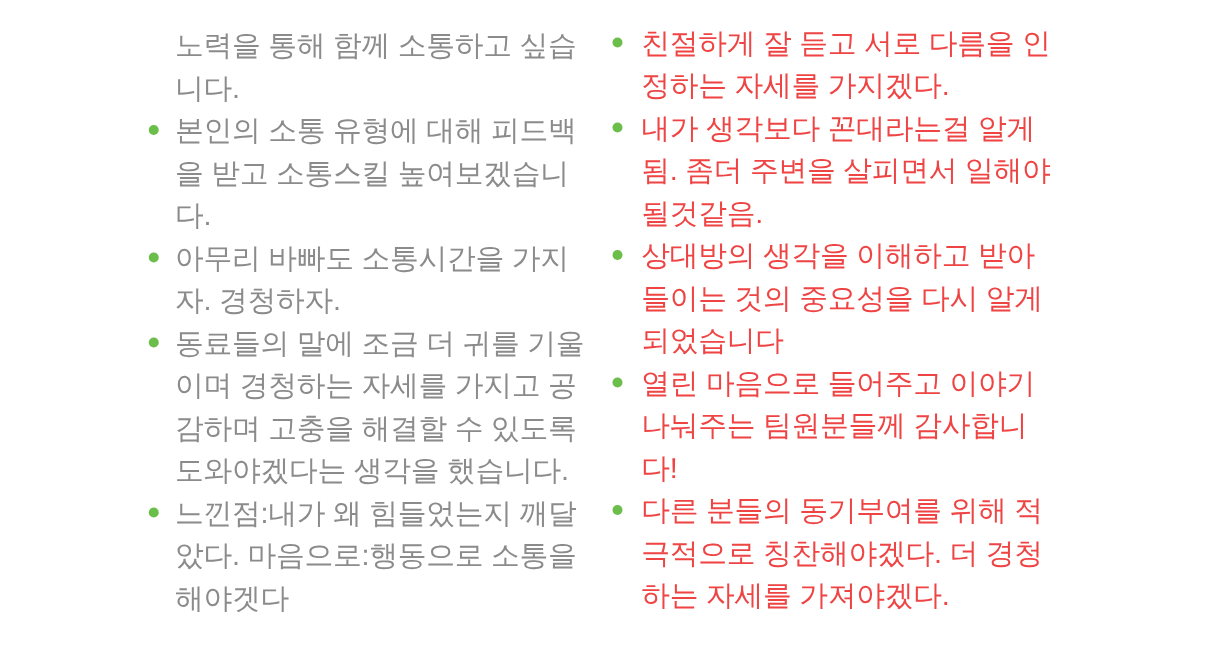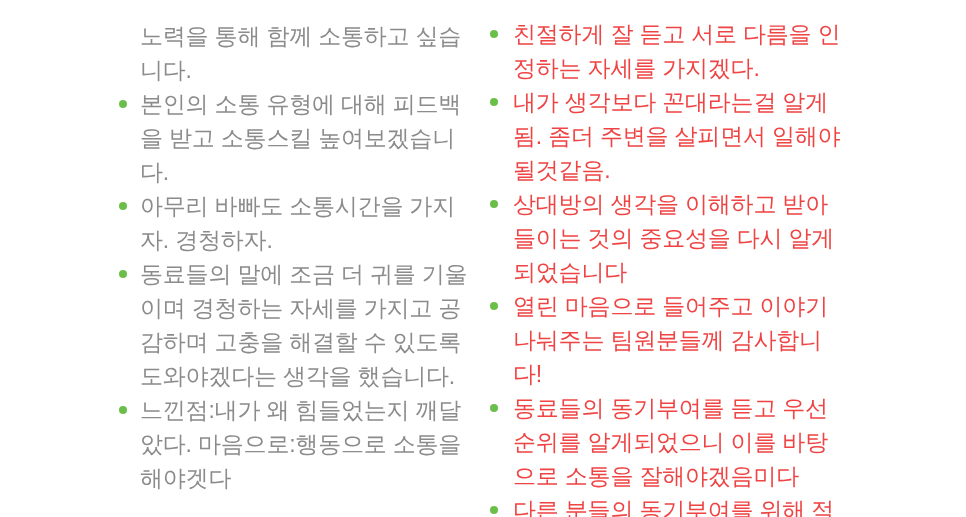--- a/index.html
+++ b/index.html
@@ -85,23 +85,19 @@
   <div class="item">
     <span class="bullet" style="background: rgb(108, 190, 75);"></span>
     <span class="item-text">상대방의 생각을 이해하고 받아들이는 것의 중요성을 다시 알게되었습니다</span>
   </div>
 
   <div class="item">
     <span class="bullet" style="background: rgb(108, 190, 75);"></span>
     <span class="item-text">열린 마음으로 들어주고 이야기 나눠주는 팀원분들께 감사합니다!</span>
   </div>
 
-  <div class="item">
-    <span class="bullet" style="background: rgb(108, 190, 75);"></span>
-    <span class="item-text">동료들의 동기부여를 듣고 우선순위를 알게되었으니 이를 바탕으로 소통을 잘해야겠음미다</span>
-  </div>
 
   <div class="item">
     <span class="bullet" style="background: rgb(108, 190, 75);"></span>
     <span class="item-text">다른 분들의 동기부여를 위해 적극적으로 칭찬해야겠다. 더 경청하는 자세를 가져야겠다.</span>
   </div>
 </div>
 </div>
 
 </body></html>

